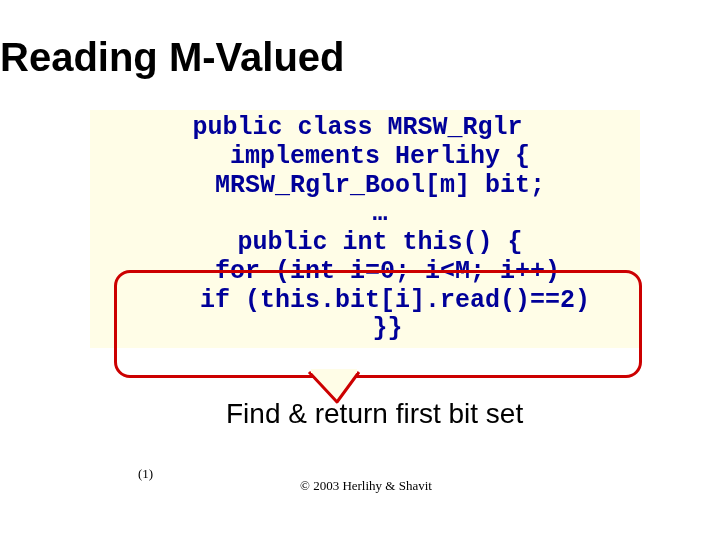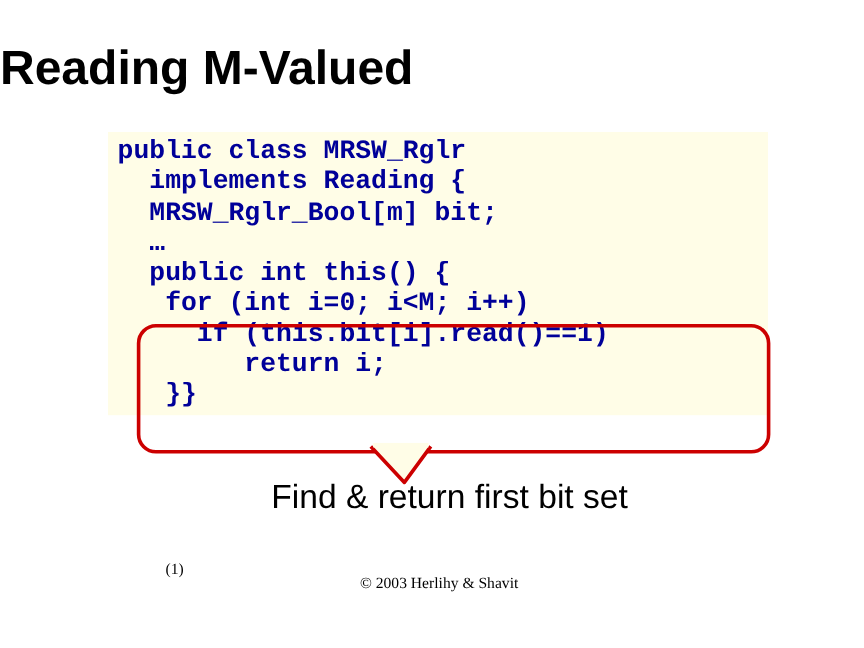--- a/index.html
+++ b/index.html
@@ -17,25 +17,26 @@
       font-weight: bold;
       color: #000;
       padding-top: 35px;
       font-family: "Comic Sans MS", cursive, sans-serif;
     }
     .code-block {
       background: #fffde7;
       margin: 30px 80px 4px 90px;
       padding: 4px 8px;
       font-family: "Courier New", monospace;
-      font-size: 22px;
+      font-size: 25px;
       line-height: 1.15;
       color: #000066;
       font-weight: bold;
       position: relative;
+      text-align: center;
     }
     .code-line {
       white-space: pre;
       color: #000099;
     }
     .highlight-frame {
       position: absolute;
       border: 3px solid #cc0000;
       border-radius: 16px;
       left: 114px;
@@ -84,27 +85,26 @@
       color: #000;
     }
   </style>
 </head>
 <body>
 
 <h1 class="title">Reading M-Valued</h1>
 
 <div class="code-block">
   <div class="code-line">public class MRSW_Rglr </div>
-  <div class="code-line">  implements Reading {</div>
+  <div class="code-line">  implements Herlihy {</div>
   <div class="code-line">  MRSW_Rglr_Bool[m] bit;</div>
   <div class="code-line">  …</div>
   <div class="code-line">  public int this() {</div>
   <div class="code-line">   for (int i=0; i&lt;M; i++)</div>
-  <div class="code-line">     if (this.bit[i].read()==1) </div>
-  <div class="code-line">        return i;</div>
+  <div class="code-line">     if (this.bit[i].read()==2) </div>
   <div class="code-line">   }}</div>
 </div>
 
 <div class="highlight-frame"></div>
 
 <div class="callout-tail">
   <svg width="70" height="40">
     <path d="M 5 3 L 33 33 L 55 3" fill="#fffde7" stroke="#cc0000" stroke-width="3" stroke-linejoin="round"></path>
     <path d="M 7 2 L 53 2" stroke="#fffde7" stroke-width="4"></path>
   </svg>

